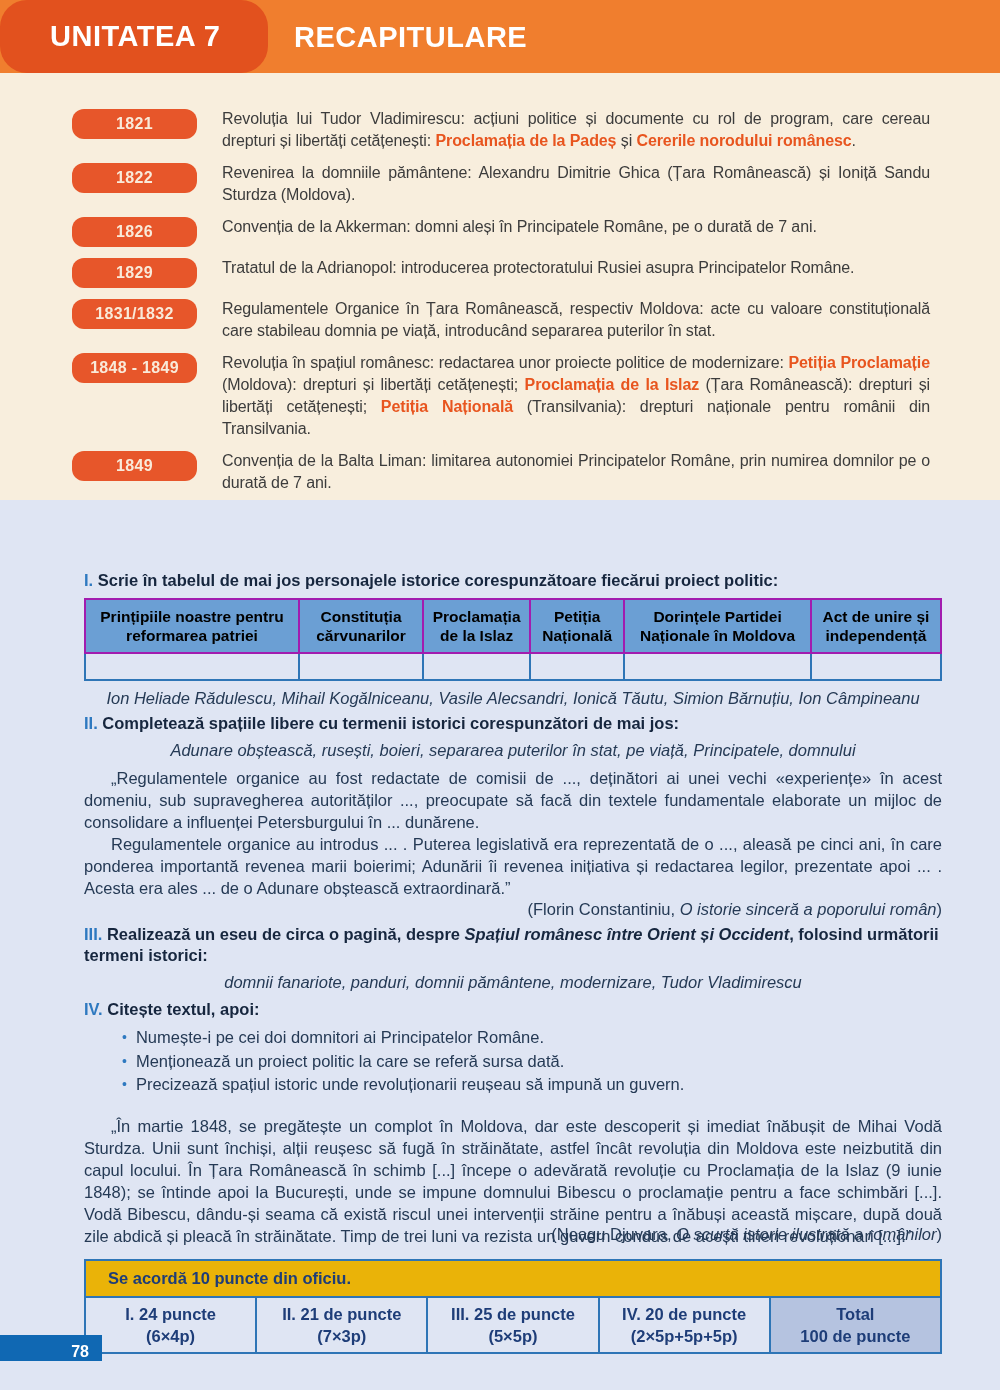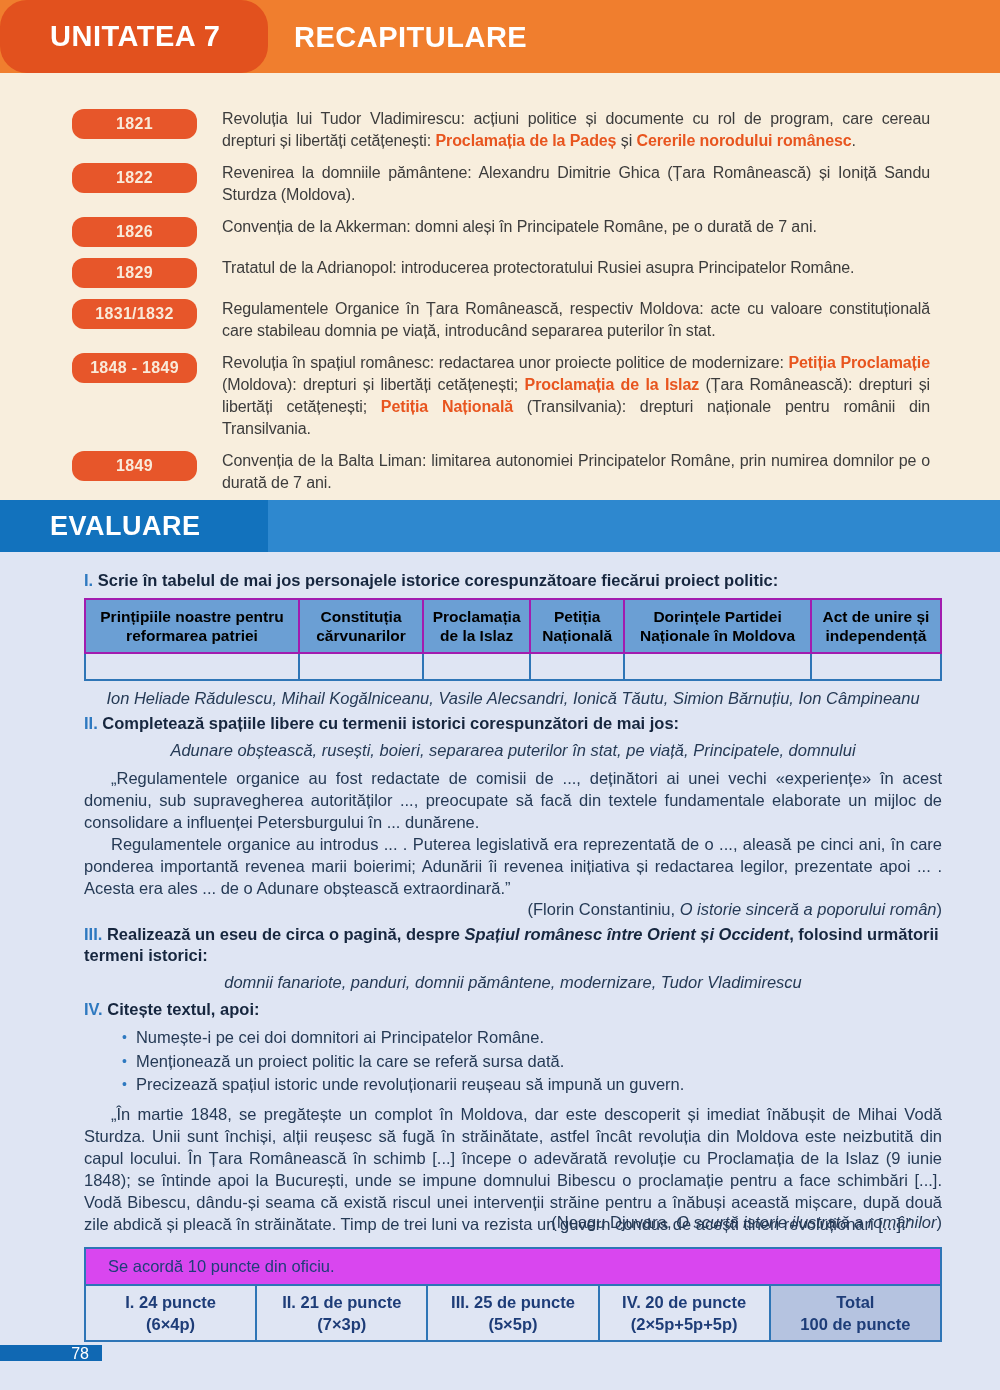--- a/index.html
+++ b/index.html
@@ -47,35 +47,35 @@
     border: 2px solid #a21caf; padding: 7px 4px; text-align: center; }
   .qtable td { height: 27px; border: 2px solid #2e75b6; background: #dfe5f3; }
   .qtable { border: 1px solid #2e75b6; }
 
   .names { margin: 6px 0 4px; font-style: italic; text-align: center; color: #253a55; }
   .terms { margin: 3px 0 7px; font-style: italic; text-align: center; color: #253a55; }
   .quote { margin: 0; text-align: justify; text-indent: 27px; line-height: 22px; color: #253a55; }
   .attrib { margin: 1px 0 2px; text-align: right; color: #253a55; }
   .attrib-overlap { margin-top: -22px; }
 
-  .bullets { margin: 2px 0 6px 38px; padding: 0; list-style: none; }
+  .bullets { margin: 2px 0 18px 38px; padding: 0; list-style: none; }
   .bullets li { line-height: 21.5px; margin: 1px 0; color: #253a55; }
   .bullets li::before { content: "•"; color: #2e79c0; font-size: 14px; margin-right: 9px; position: relative; top: -1px; }
 
   
   .score { width: 100%; border-collapse: collapse; margin-top: 15px; color: #1e3d78; }
   .score td { border: 2px solid #2e75b6; }
-  .score .office { background: #d946ef; font-weight: 400; padding: 8px 10px 8px 22px; font-size: 16.5px; }
+  .score .office { background: #eab308; font-weight: 700; padding: 8px 10px 8px 22px; font-size: 16.5px; }
   .score .pt { width: 20%; background: #dfe5f3; text-align: center; font-weight: 700;
     font-size: 16.5px; line-height: 22px; padding: 5px 18px; }
   .score .total { background: #b5c3e0; }
 
   
-  .page-tab { position: absolute; left: 0; bottom: 29px; width: 102px; height: 16px; background: #1068b3;
-    color: #ffffff; font-weight: 400; font-size: 16px; display: flex; align-items: flex-start;
+  .page-tab { position: absolute; left: 0; bottom: 29px; width: 102px; height: 26px; background: #1068b3;
+    color: #ffffff; font-weight: 700; font-size: 16px; display: flex; align-items: flex-end;
     justify-content: flex-end; padding-right: 13px; }
 </style>
 </head>
 <body>
 
 <div class="page">
 
   <header class="band-top">
     <div class="band-top-dark">
       <span class="band-title">UNITATEA 7</span>
@@ -107,25 +107,20 @@
     <div class="t-row">
       <div class="badge">1848 - 1849</div>
       <p class="t-text"><span>Revoluția în spațiul românesc: redactarea unor proiecte politice de modernizare: </span><span class="hl">Petiția Proclamație</span><span> (Moldova): drepturi și libertăți cetățenești; </span><span class="hl">Proclamația de la Islaz</span><span> (Țara Româ­nească): drepturi și libertăți cetățenești; </span><span class="hl">Petiția Națională</span><span> (Transilvania): drepturi naționale pentru românii din Transilvania.</span></p>
     </div>
     <div class="t-row">
       <div class="badge">1849</div>
       <p class="t-text"><span>Convenția de la Balta Liman: limitarea autonomiei Principatelor Române, prin numirea dom­nilor pe o durată de 7 ani.</span></p>
     </div>
   </section>
 
-  <section class="band-eval">
-    <div class="band-eval-dark">
-      <span class="band-title">EVALUARE</span>
-    </div>
-  </section>
 
   <section class="eval-body">
 
     <p class="q-head">
       <span class="rn">I.</span>
       <span>Scrie în tabelul de mai jos personajele istorice corespunzătoare fiecărui proiect politic:</span>
     </p>
 
     <table class="qtable">
       <colgroup>

